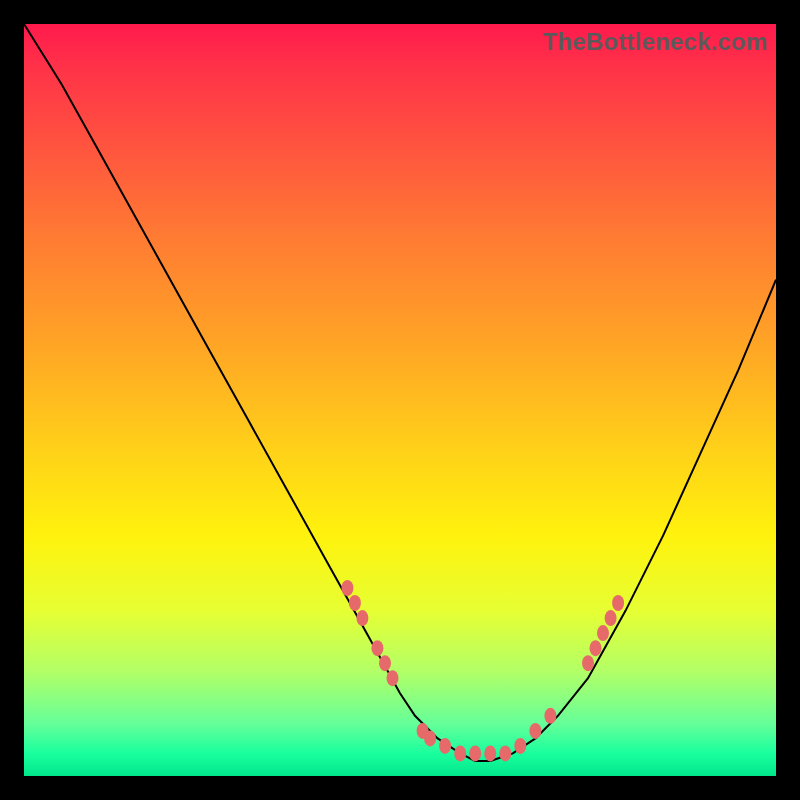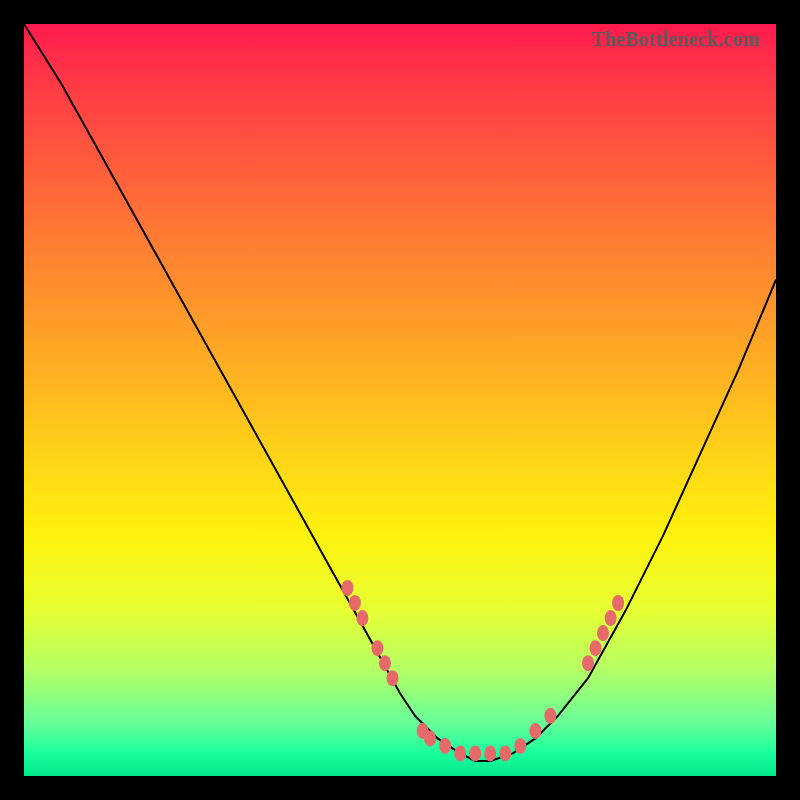--- a/index.html
+++ b/index.html
@@ -26,23 +26,23 @@
       #fff20d 68%,
       #e6ff33 78%,
       #b3ff66 86%,
       #66ff99 93%,
       #1aff9e 97%,
       #00e68a 100%);
   }
   .watermark {
     position: absolute;
     top: 4px;
-    right: 16px;
-    font-family: Liberation Serif, serif;
-    font-size: 20px;
+    right: 8px;
+    font-family: Liberation Sans, sans-serif;
+    font-size: 24px;
     font-weight: 600;
     color: #5a5a5a;
     letter-spacing: 0.2px;
     user-select: none;
   }
   svg.curve {
     position: absolute;
     left: 0;
     top: 0;
     width: 752px;

